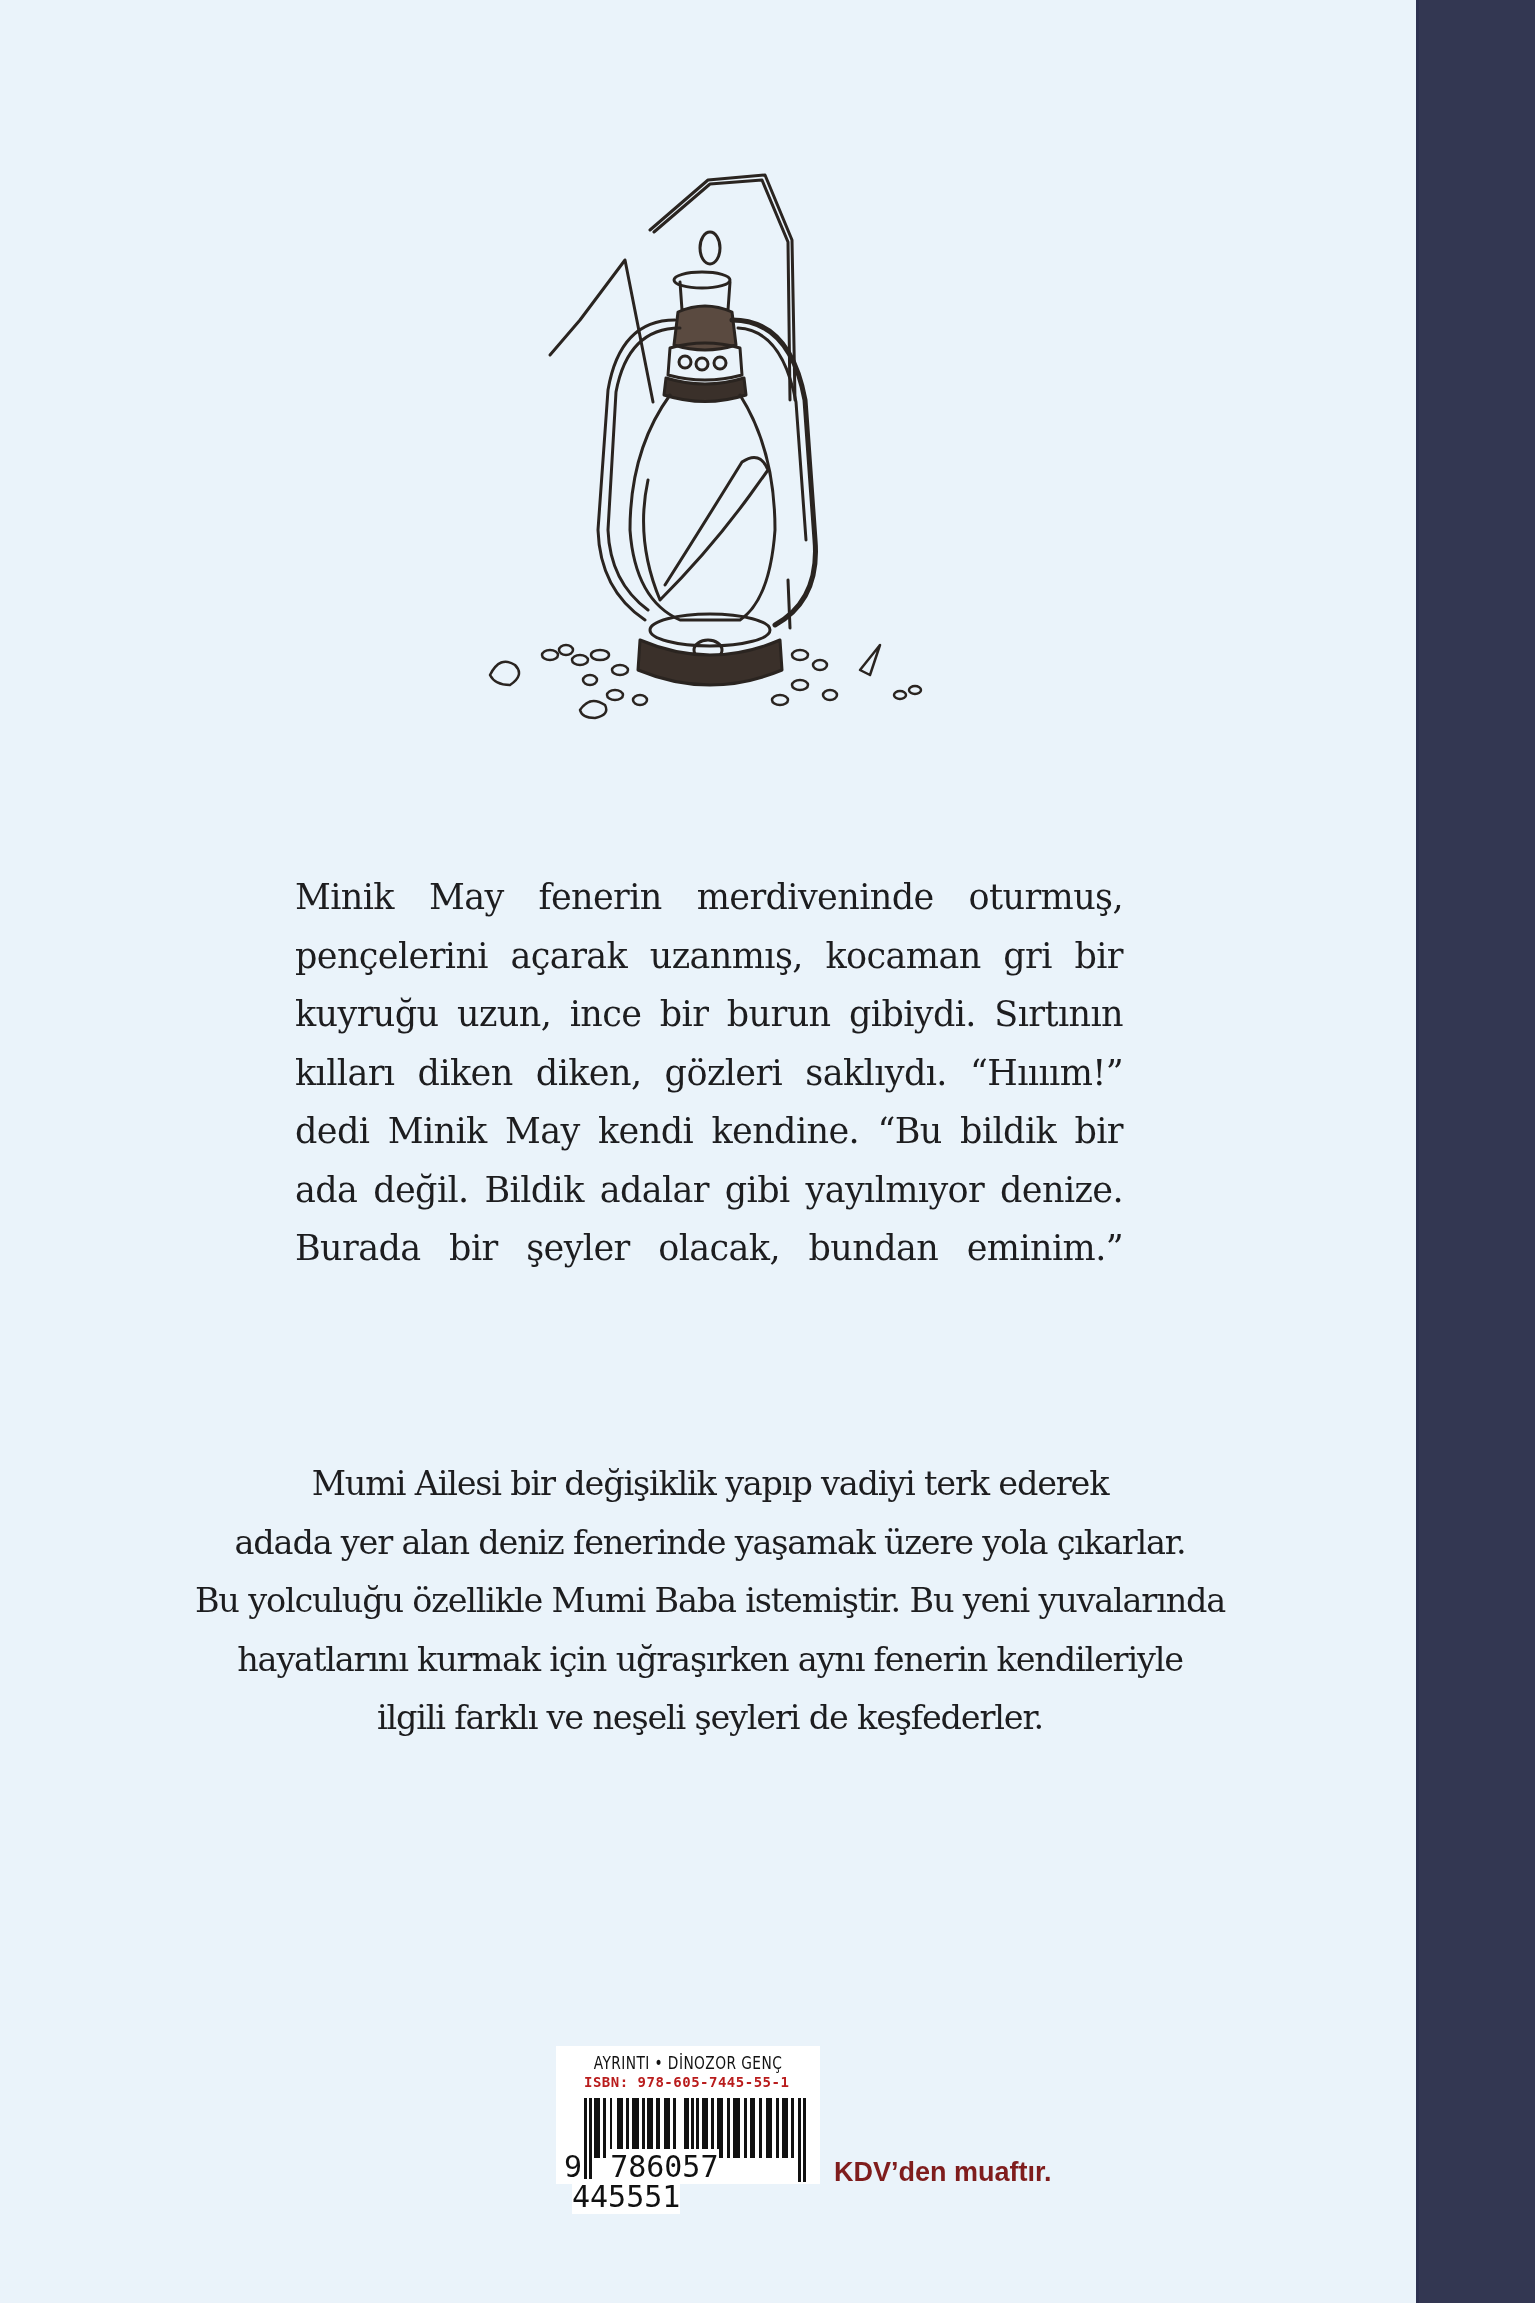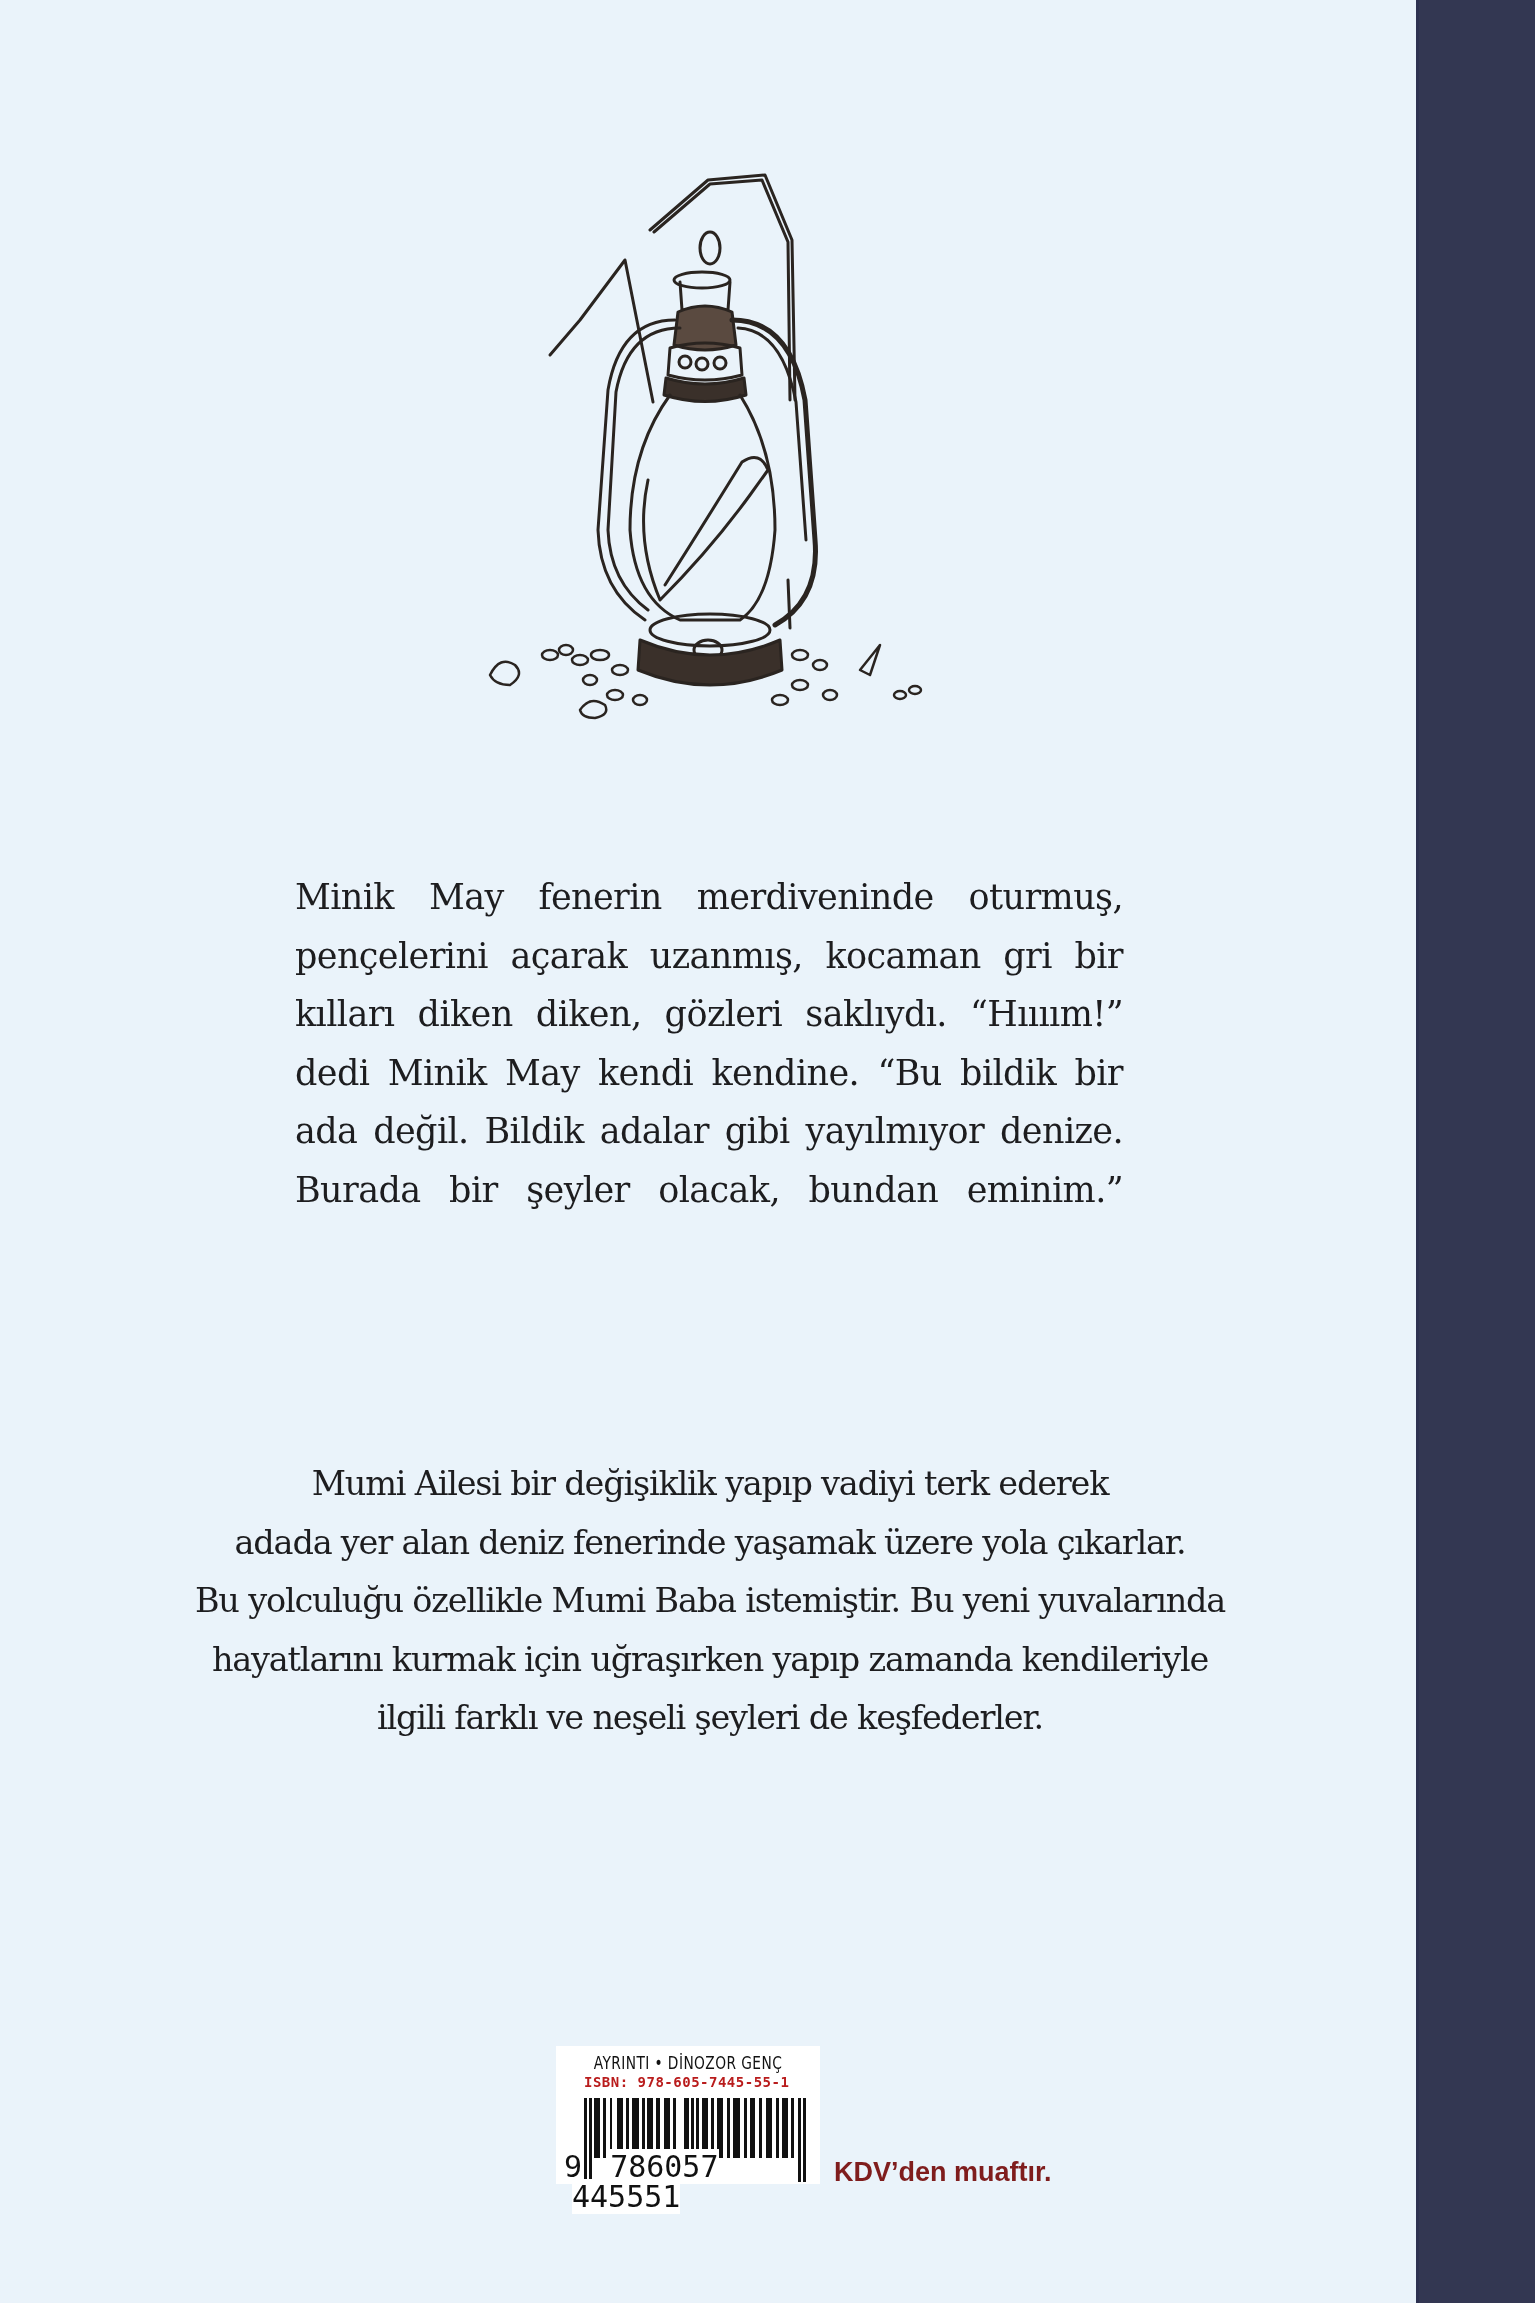--- a/index.html
+++ b/index.html
@@ -117,31 +117,32 @@
       <ellipse cx="445" cy="540" rx="6" ry="4"></ellipse>
       <path d="M20 525 Q30 505 45 515 Q55 525 40 535 Q25 535 20 525 Z"></path>
       <path d="M110 560 Q120 545 135 555 Q140 565 125 568 Q112 568 110 560 Z"></path>
       <path d="M390 520 L410 495 L400 525 Z"></path>
     </g>
   </svg>
 
   <div class="blurb">
     <span class="line">Minik May fenerin merdiveninde oturmuş,</span>
     <span class="line">pençelerini açarak uzanmış, kocaman gri bir</span>
+    <span class="line">kuyruğu uzun, ince bir burun gibiydi. Sırtının</span>
     <span class="line">kılları diken diken, gözleri saklıydı. “Hıııım!”</span>
     <span class="line">dedi Minik May kendi kendine. “Bu bildik bir</span>
     <span class="line">ada değil. Bildik adalar gibi yayılmıyor denize.</span>
     <span class="line">Burada bir şeyler olacak, bundan eminim.”</span>
   </div>
 
   <div class="summary">
     <span class="line">Mumi Ailesi bir değişiklik yapıp vadiyi terk ederek</span>
     <span class="line">adada yer alan deniz fenerinde yaşamak üzere yola çıkarlar.</span>
     <span class="line">Bu yolculuğu özellikle Mumi Baba istemiştir. Bu yeni yuvalarında</span>
-    <span class="line">hayatlarını kurmak için uğraşırken yapıp zamanda kendileriyle</span>
+    <span class="line">hayatlarını kurmak için uğraşırken aynı fenerin kendileriyle</span>
     <span class="line">ilgili farklı ve neşeli şeyleri de keşfederler.</span>
   </div>
 
   <div class="barcode-box">
     <div class="bc-publisher">AYRINTI • DİNOZOR GENÇ</div>
     <div class="bc-isbn">ISBN: 978-605-7445-55-1</div>
     <svg class="bc-bars" viewBox="0 0 230 84" preserveAspectRatio="none">
       <g fill="#111">
         <rect x="0" y="0" width="3" height="84"></rect>
           <rect x="5" y="0" width="3" height="84"></rect>

